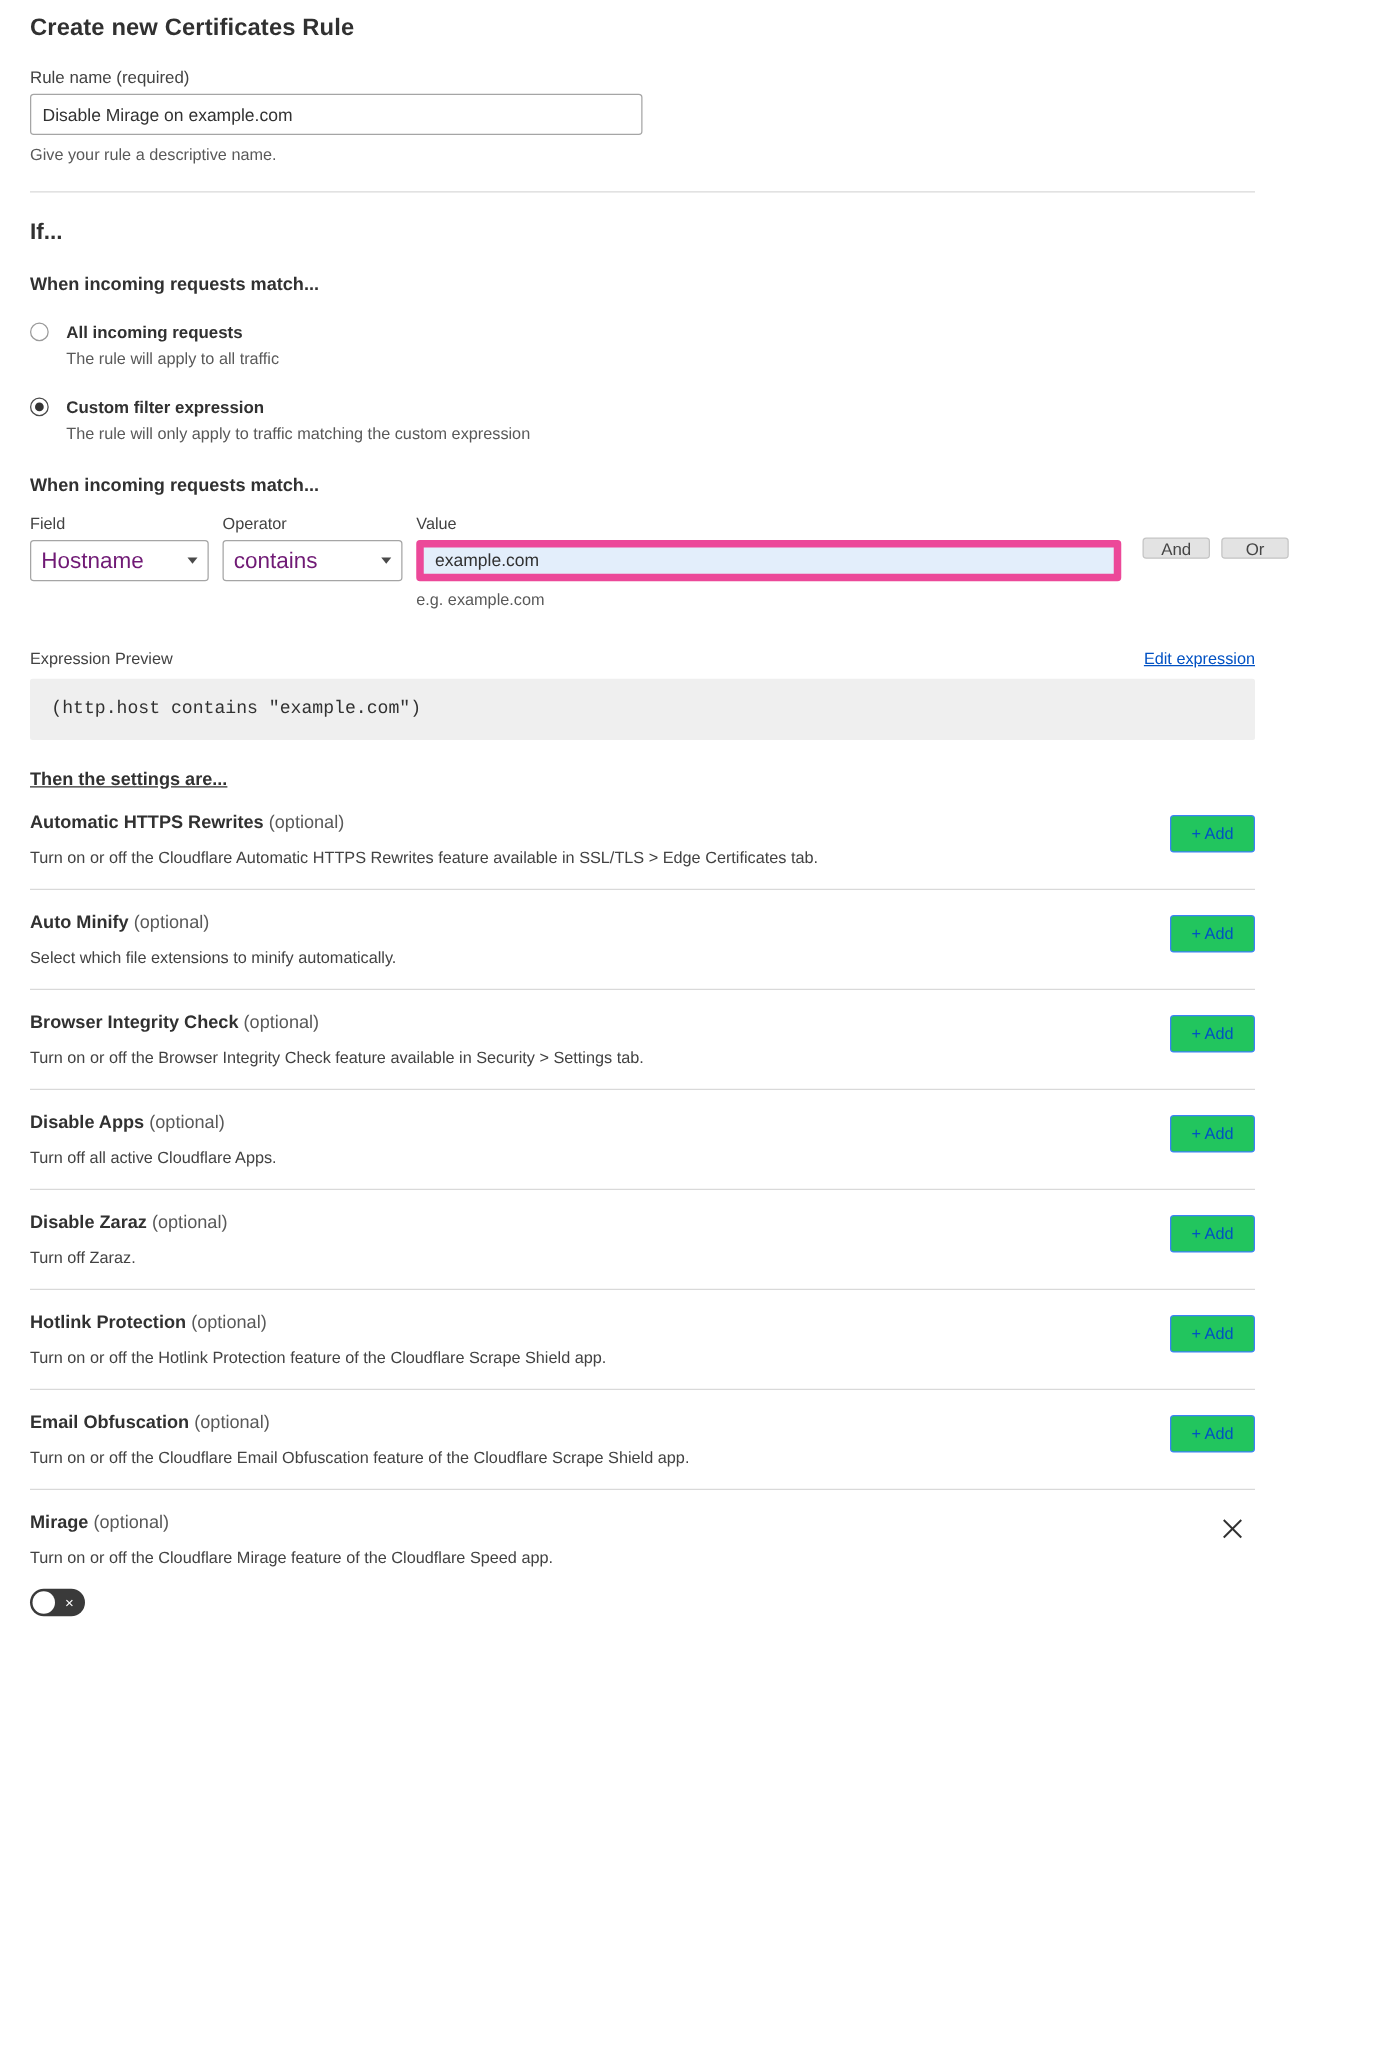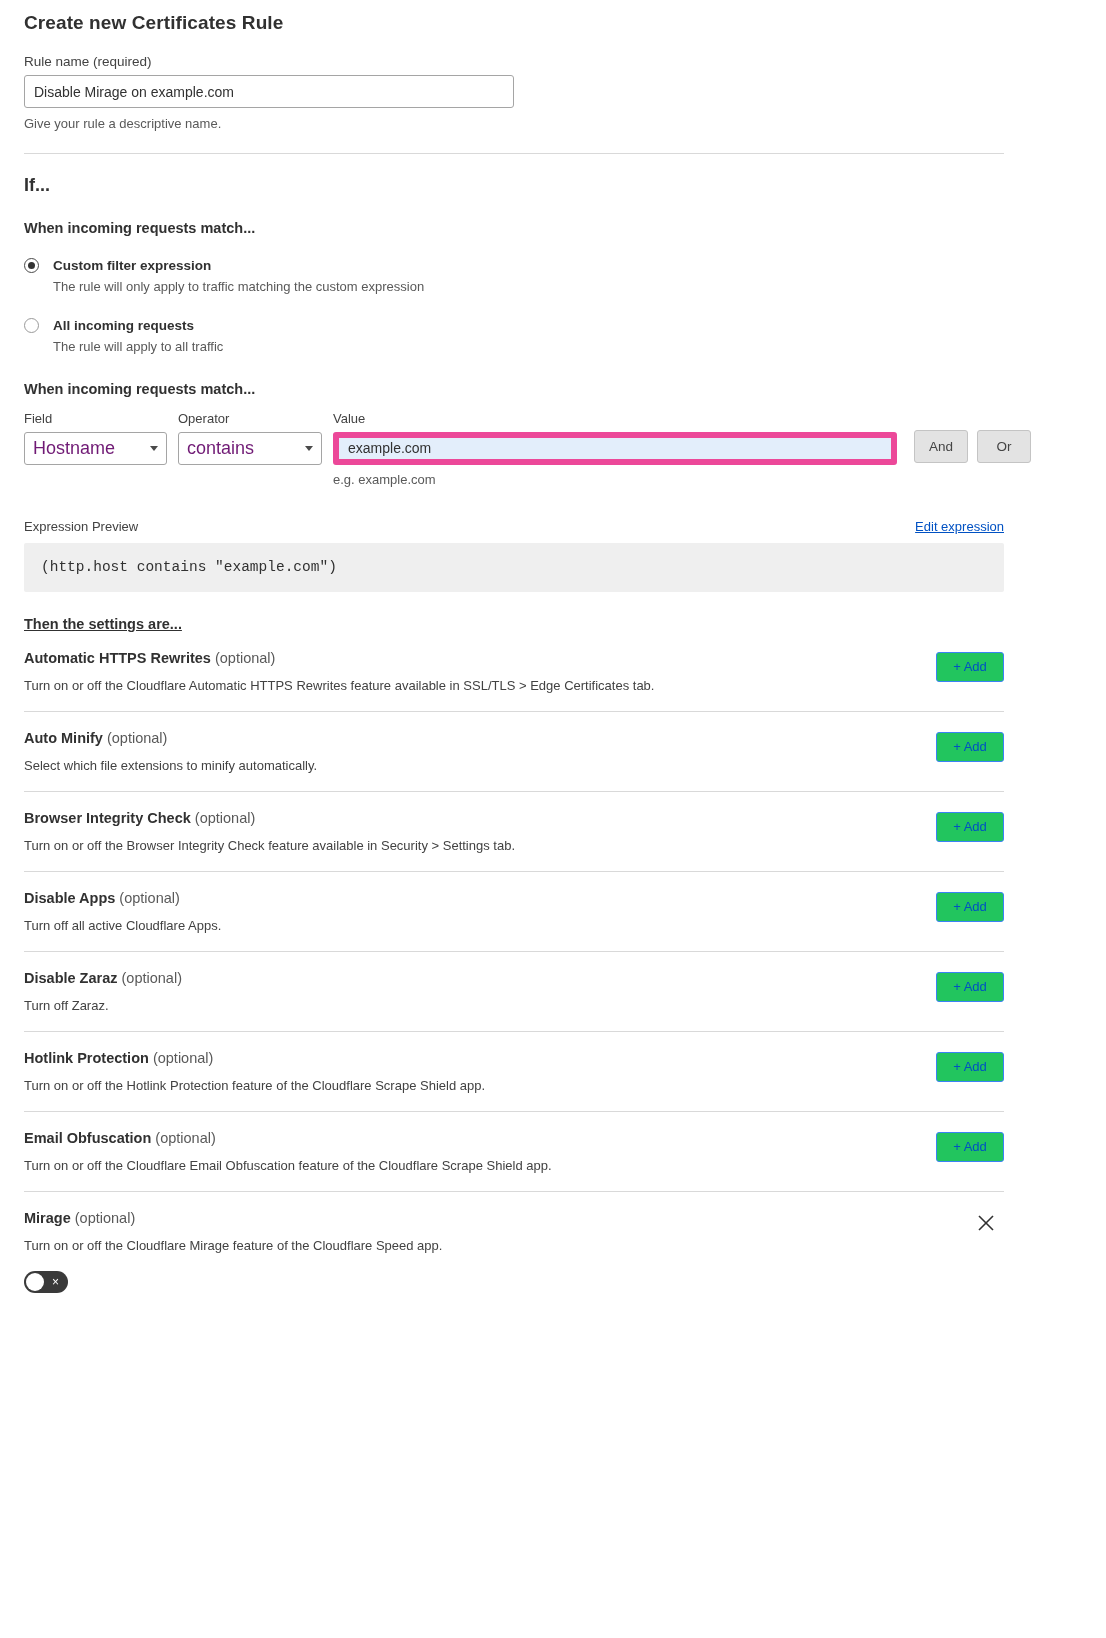--- a/index.html
+++ b/index.html
@@ -164,21 +164,21 @@
     margin-top: 7px;
   }
   .andor {
     display: flex;
     gap: 9px;
     margin-left: 6px;
     margin-top: 19px;
   }
   .andor button {
     width: 54px;
-    height: 33px;
+    height: 17px;
     border: 1px solid #c4c4c4;
     background: #e3e3e3;
     border-radius: 3px;
     font-size: 13.5px;
     font-family: "Liberation Sans", sans-serif;
     color: #454545;
     cursor: pointer;
   }
   .preview-head {
     display: flex;
@@ -296,31 +296,31 @@
     <div class="help-text">Give your rule a descriptive name.</div>
   </div>
 
   <hr class="divider">
 
   <h2 class="section-if">If...</h2>
   <div class="subsection-title">When incoming requests match...</div>
 
   <div class="radio-group">
     <div class="radio-row">
+      <span class="radio-outer"></span>
+      <span class="radio-labels">
+        <span class="radio-title">All incoming requests</span>
+        <span class="radio-desc">The rule will apply to all traffic</span>
+      </span>
+    </div>
+    <div class="radio-row">
       <span class="radio-outer checked"></span>
       <span class="radio-labels">
         <span class="radio-title">Custom filter expression</span>
         <span class="radio-desc">The rule will only apply to traffic matching the custom expression</span>
-      </span>
-    </div>
-    <div class="radio-row">
-      <span class="radio-outer"></span>
-      <span class="radio-labels">
-        <span class="radio-title">All incoming requests</span>
-        <span class="radio-desc">The rule will apply to all traffic</span>
       </span>
     </div>
   </div>
 
   <div class="subsection-title">When incoming requests match...</div>
 
   <div class="expr-row">
     <div class="expr-col">
       <div class="col-label">Field</div>
       <div class="select-wrap">

